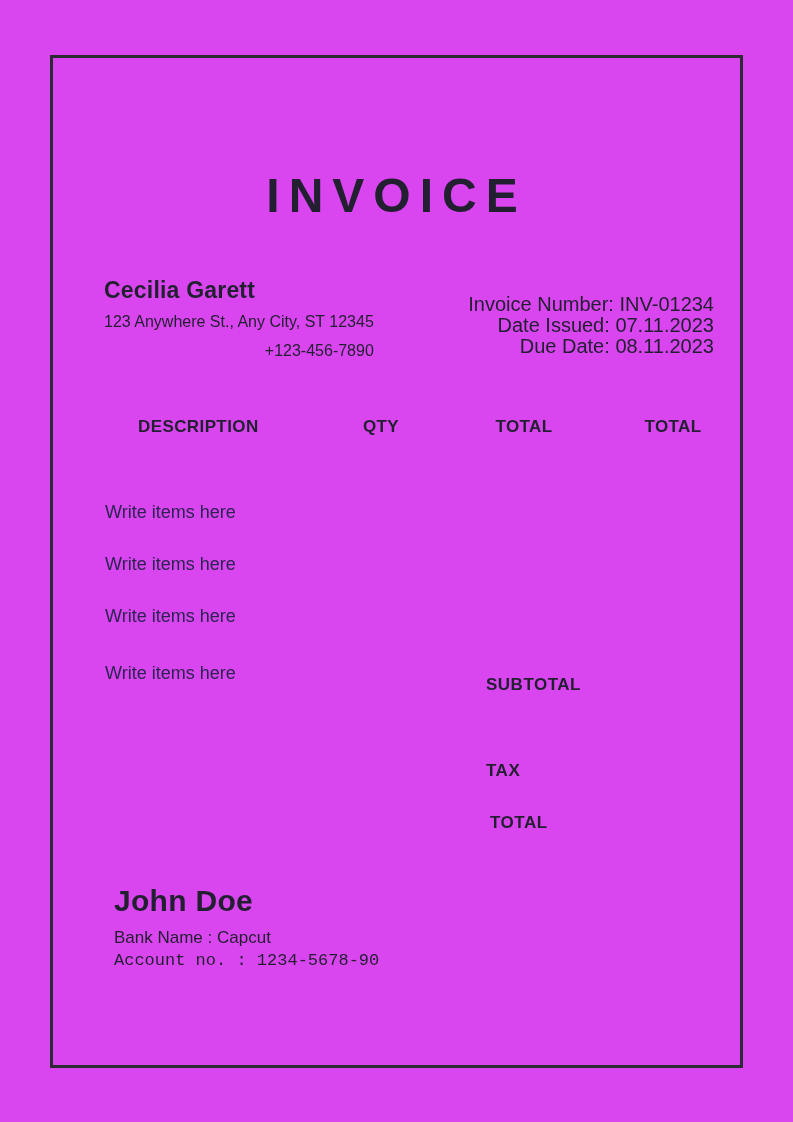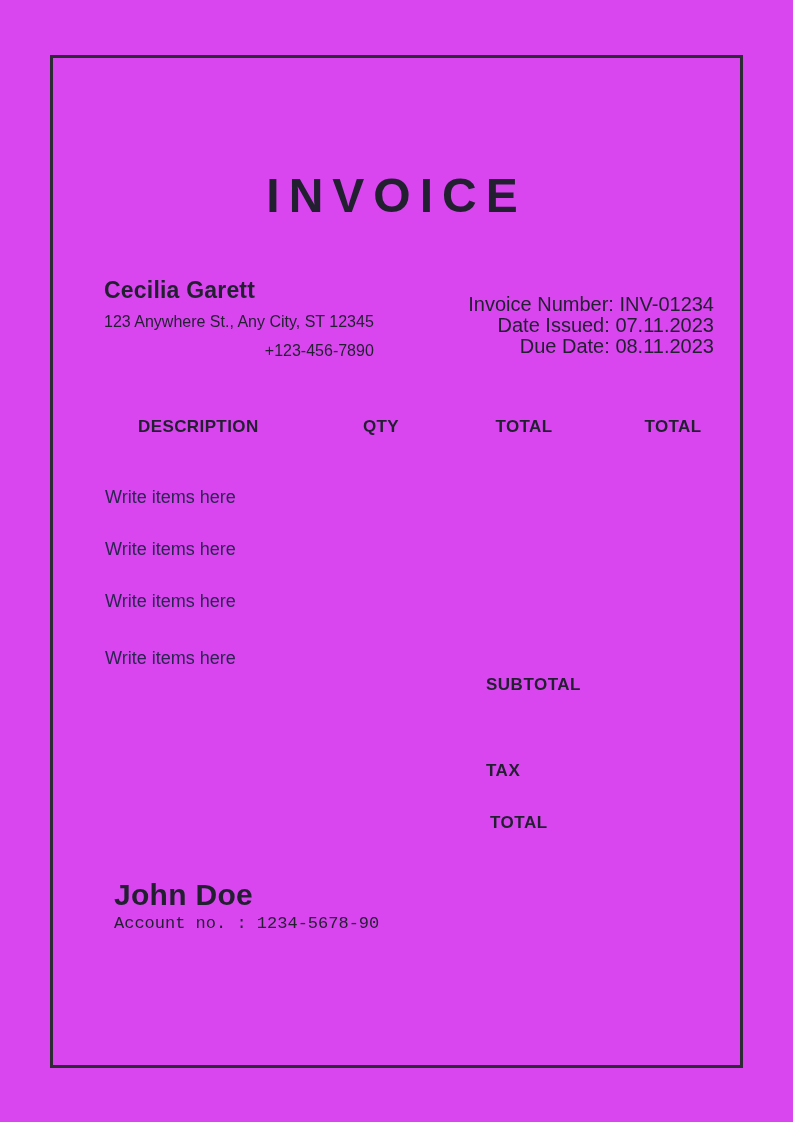--- a/index.html
+++ b/index.html
@@ -43,38 +43,38 @@
     line-height: 21px;
   }
 
   .thead { position: absolute; left: 0; top: 417px; width: 793px; height: 22px;
            font-size: 17px; font-weight: bold; letter-spacing: 0.4px; }
   .th-desc  { position: absolute; left: 112px; margin-left: 26px; }
   .th-qty   { position: absolute; left: 381px; transform: translateX(-50%); }
   .th-price { position: absolute; left: 524px; transform: translateX(-50%); }
   .th-total { position: absolute; left: 673px; transform: translateX(-50%); }
 
-  .items { position: absolute; left: 105px; top: 487px; width: 400px; }
+  .items { position: absolute; left: 105px; top: 502px; width: 400px; }
   .item-row { height: 52px; }
   .item-desc {
     display: inline-block;
     font-size: 18px;
     color: #2A2450;
     cursor: text;
   }
 
   .summary { position: absolute; left: 0; top: 0; width: 793px;
              font-size: 17px; font-weight: bold; letter-spacing: 0.5px; }
   .sum-subtotal { position: absolute; left: 486px; top: 675px; }
   .sum-tax      { position: absolute; left: 486px; top: 761px; text-align: right; }
   .sum-total    { position: absolute; left: 490px; top: 813px; }
 
   .payto { position: absolute; left: 114px; top: 878px; }
   .payto .label { font-size: 18px; letter-spacing: 0.3px; }
-  .payto .name  { font-size: 30px; font-weight: bold; letter-spacing: 0.3px; }
+  .payto .name  { font-size: 30px; font-weight: bold; margin-top: 6px; letter-spacing: 0.3px; }
   .payto .line  { font-size: 17px; margin-top: 9px; line-height: 22px; }
   .payto .line.tight { margin-top: 1px; font-family: Liberation Mono, monospace; }
 </style>
 </head>
 <body>
 
 <div class="page">
 
   <div class="frame"></div>
 
@@ -115,16 +115,17 @@
   </div>
 
   <div class="summary">
     <span class="sum-subtotal">SUBTOTAL</span>
     <span class="sum-tax">TAX</span>
     <span class="sum-total">TOTAL</span>
   </div>
 
   <div class="payto">
     <div class="name">John Doe</div>
+    <div class="line">Bank Name : Capcut</div>
     <div class="line tight">Account no. : 1234-5678-90</div>
   </div>
 
 </div>
 
 </body></html>

